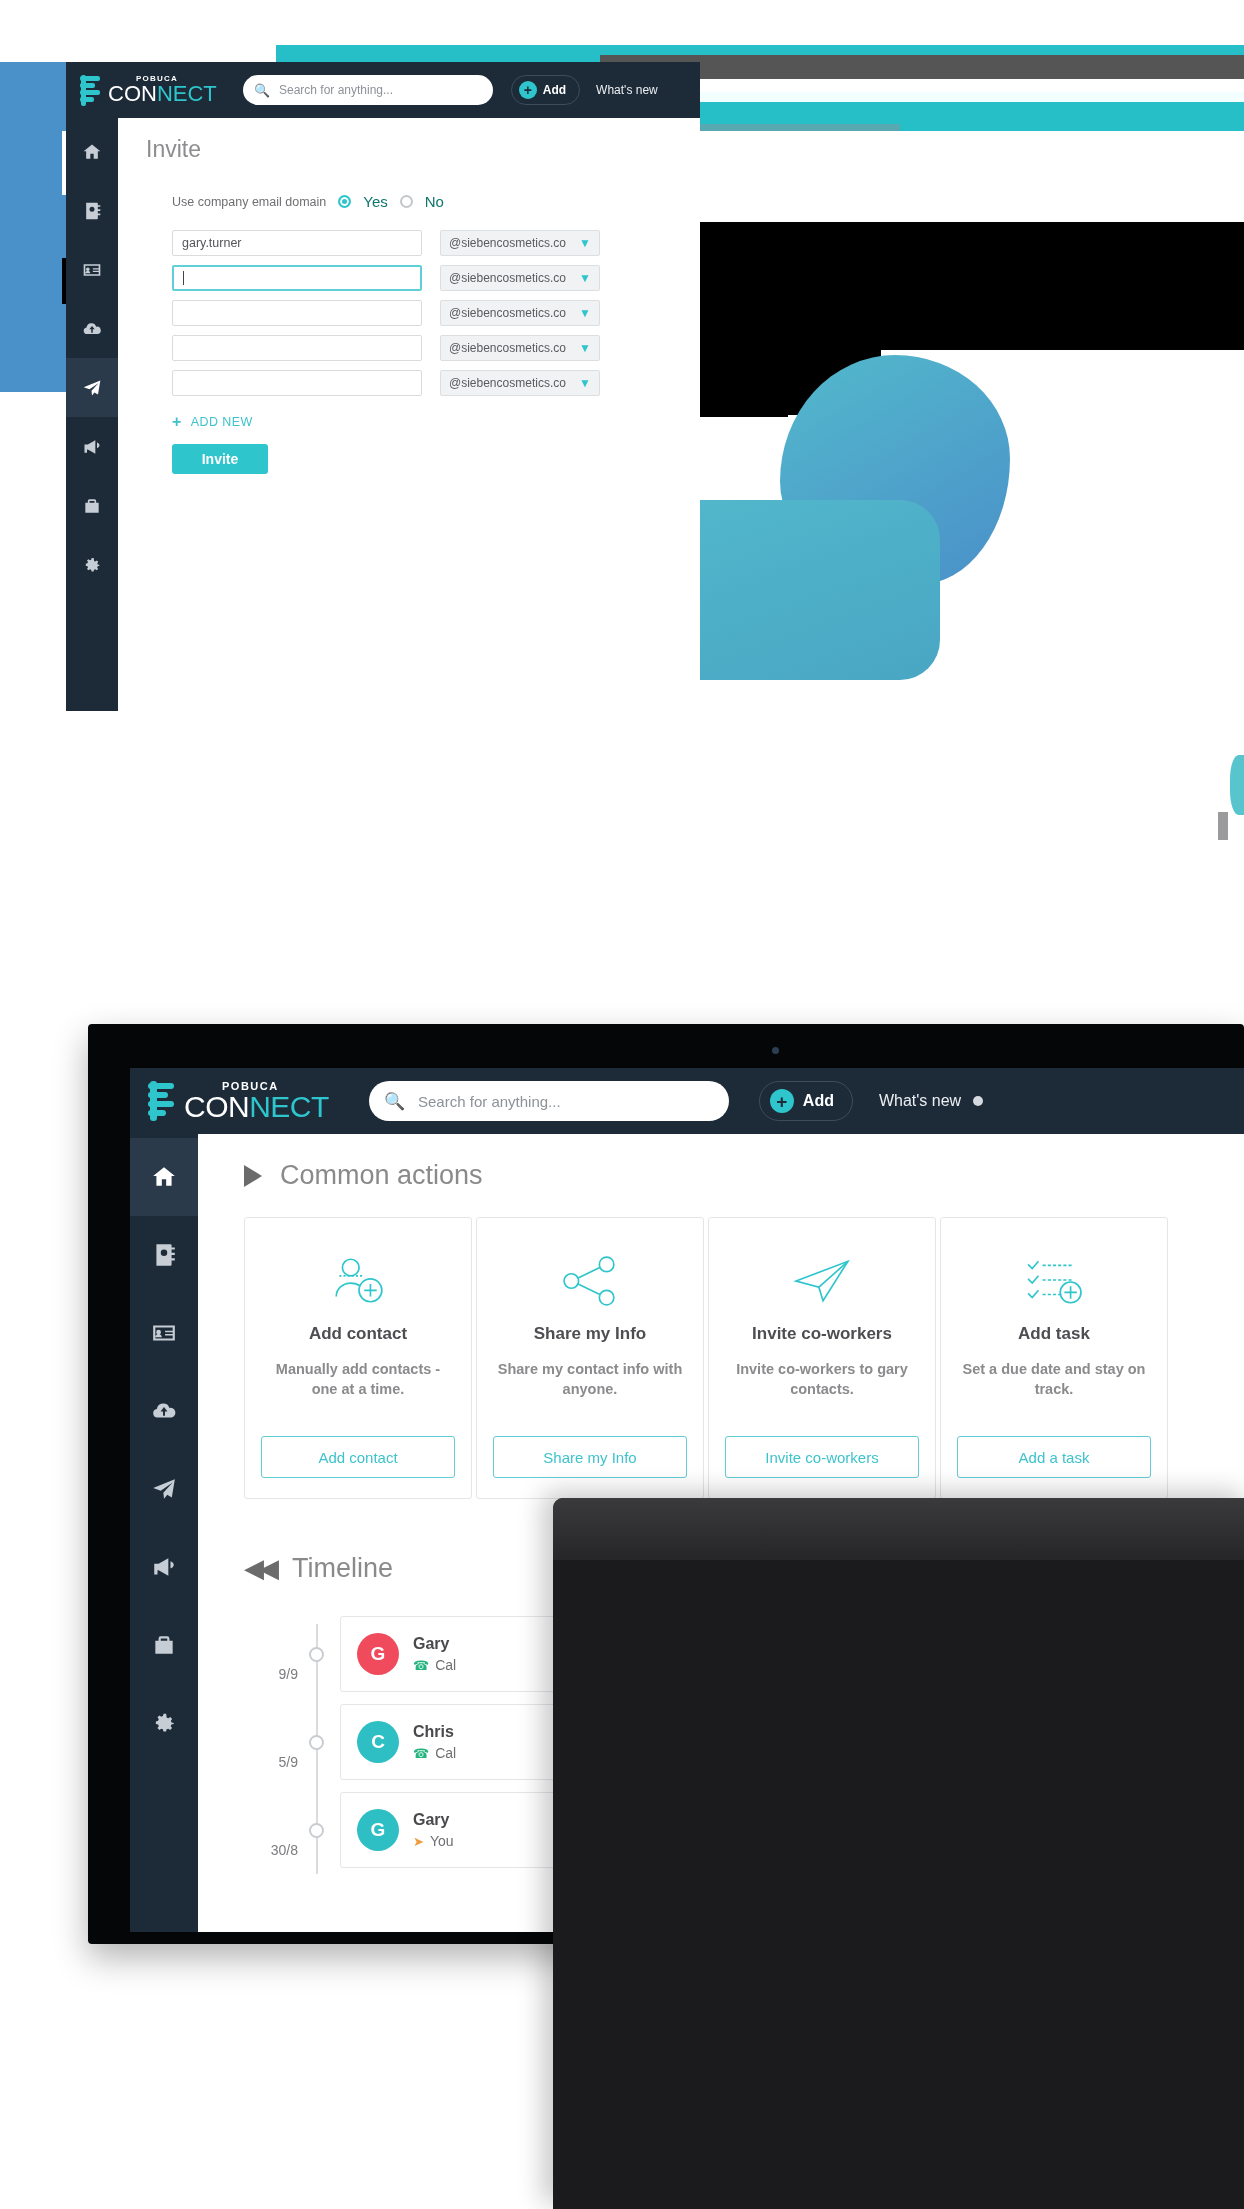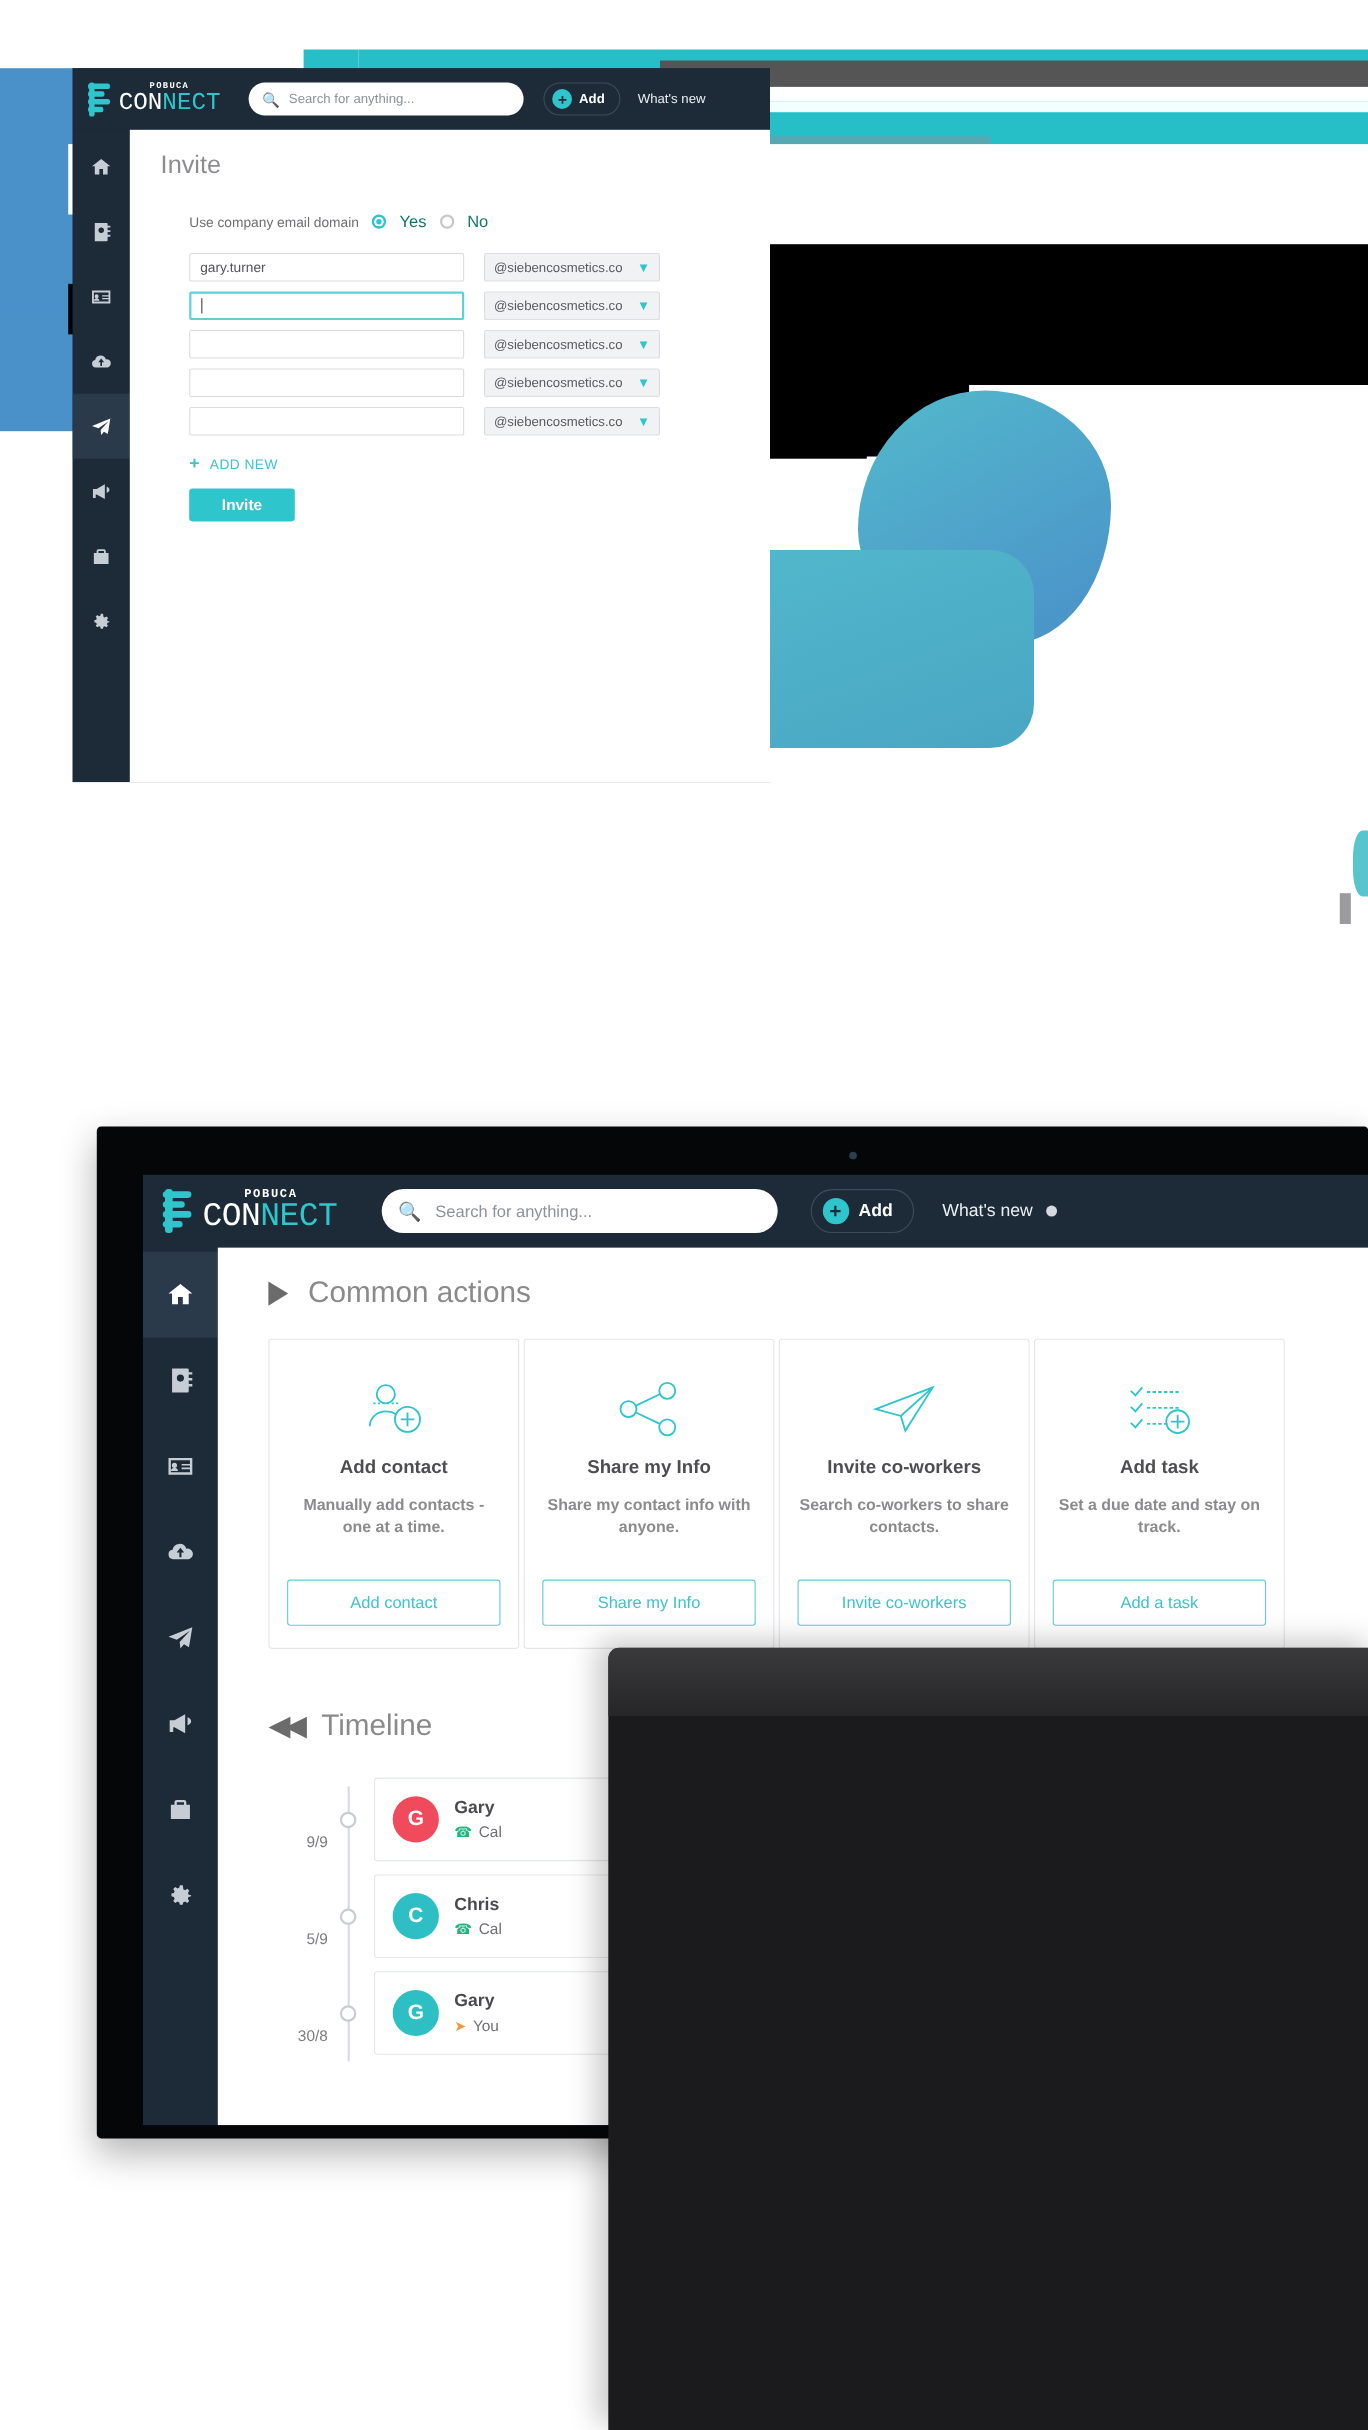--- a/index.html
+++ b/index.html
@@ -43,21 +43,21 @@
   
   #device-desktop {
     position: absolute; left: 88px; top: 1024px; width: 1156px; height: 920px;
     background: #050608; border-radius: 4px; overflow: hidden;
     box-shadow: 0 14px 34px rgba(0,0,0,.30);
   }
   .dk-bezel-dot { position: absolute; left: 772px; top: 1047px; width: 7px; height: 7px; border-radius: 50%; background: #2a3f52; }
   .dk-screen { position: absolute; left: 130px; top: 1068px; width: 1114px; height: 864px; background: #1d2b39; overflow: hidden; }
 
   .app-topbar { position: relative; height: 66px; background: #1d2b39; display: flex; align-items: center; }
-  .logo-wrap { display: flex; align-items: flex-start; margin-left: 18px; font-family: Liberation Mono, monospace; }
+  .logo-wrap { display: flex; align-items: flex-start; margin-left: 18px; }
   .logo-mark { width: 34px; height: 40px; position: relative; }
   .logo-mark i { position: absolute; display: block; background: #2ec5cd; border-radius: 3px; }
   .logo-mark i:nth-child(1){ left:0; top:2px;  width:26px; height:6px; }
   .logo-mark i:nth-child(2){ left:0; top:11px; width:20px; height:6px; }
   .logo-mark i:nth-child(3){ left:0; top:20px; width:26px; height:6px; }
   .logo-mark i:nth-child(4){ left:0; top:29px; width:18px; height:6px; }
   .logo-mark i:nth-child(5){ left:2px; top:0;  width:7px;  height:40px; background:#2ec5cd; }
   .logo-text { margin-left: 2px; line-height: 1; }
   .logo-sub { display:block; font-size: 11px; letter-spacing: 1.5px; color: #ffffff; font-weight: 700; margin-left: 38px; }
   .logo-main { display:block; font-size: 30px; letter-spacing: -.5px; color: #ffffff; font-weight: 400; }
@@ -332,21 +332,21 @@
         </div>
 
         <div class="card">
           <div class="card-icon">
             <svg viewBox="0 0 58 54" width="62" height="56">
               <path d="M4 27 54 8 30 46l-4-13z"></path>
                 <path d="M26 33 54 8"></path>
             </svg>
           </div>
           <div class="card-title">Invite co-workers</div>
-          <div class="card-desc">Search co-workers to share contacts.</div>
+          <div class="card-desc">Invite co-workers to gary contacts.</div>
           <div class="card-btn">Invite co-workers</div>
         </div>
 
         <div class="card">
           <div class="card-icon">
             <svg viewBox="0 0 58 54" width="62" height="56">
               <path d="M4 11l4 4 6-7M4 25l4 4 6-7M4 39l4 4 6-7"></path>
               <path d="M18 12h30M18 26h30M18 40h18" stroke-dasharray="3 2"></path>
               <circle cx="45" cy="38" r="10"></circle>
                 <path d="M45 32v12M39 38h12"></path>

